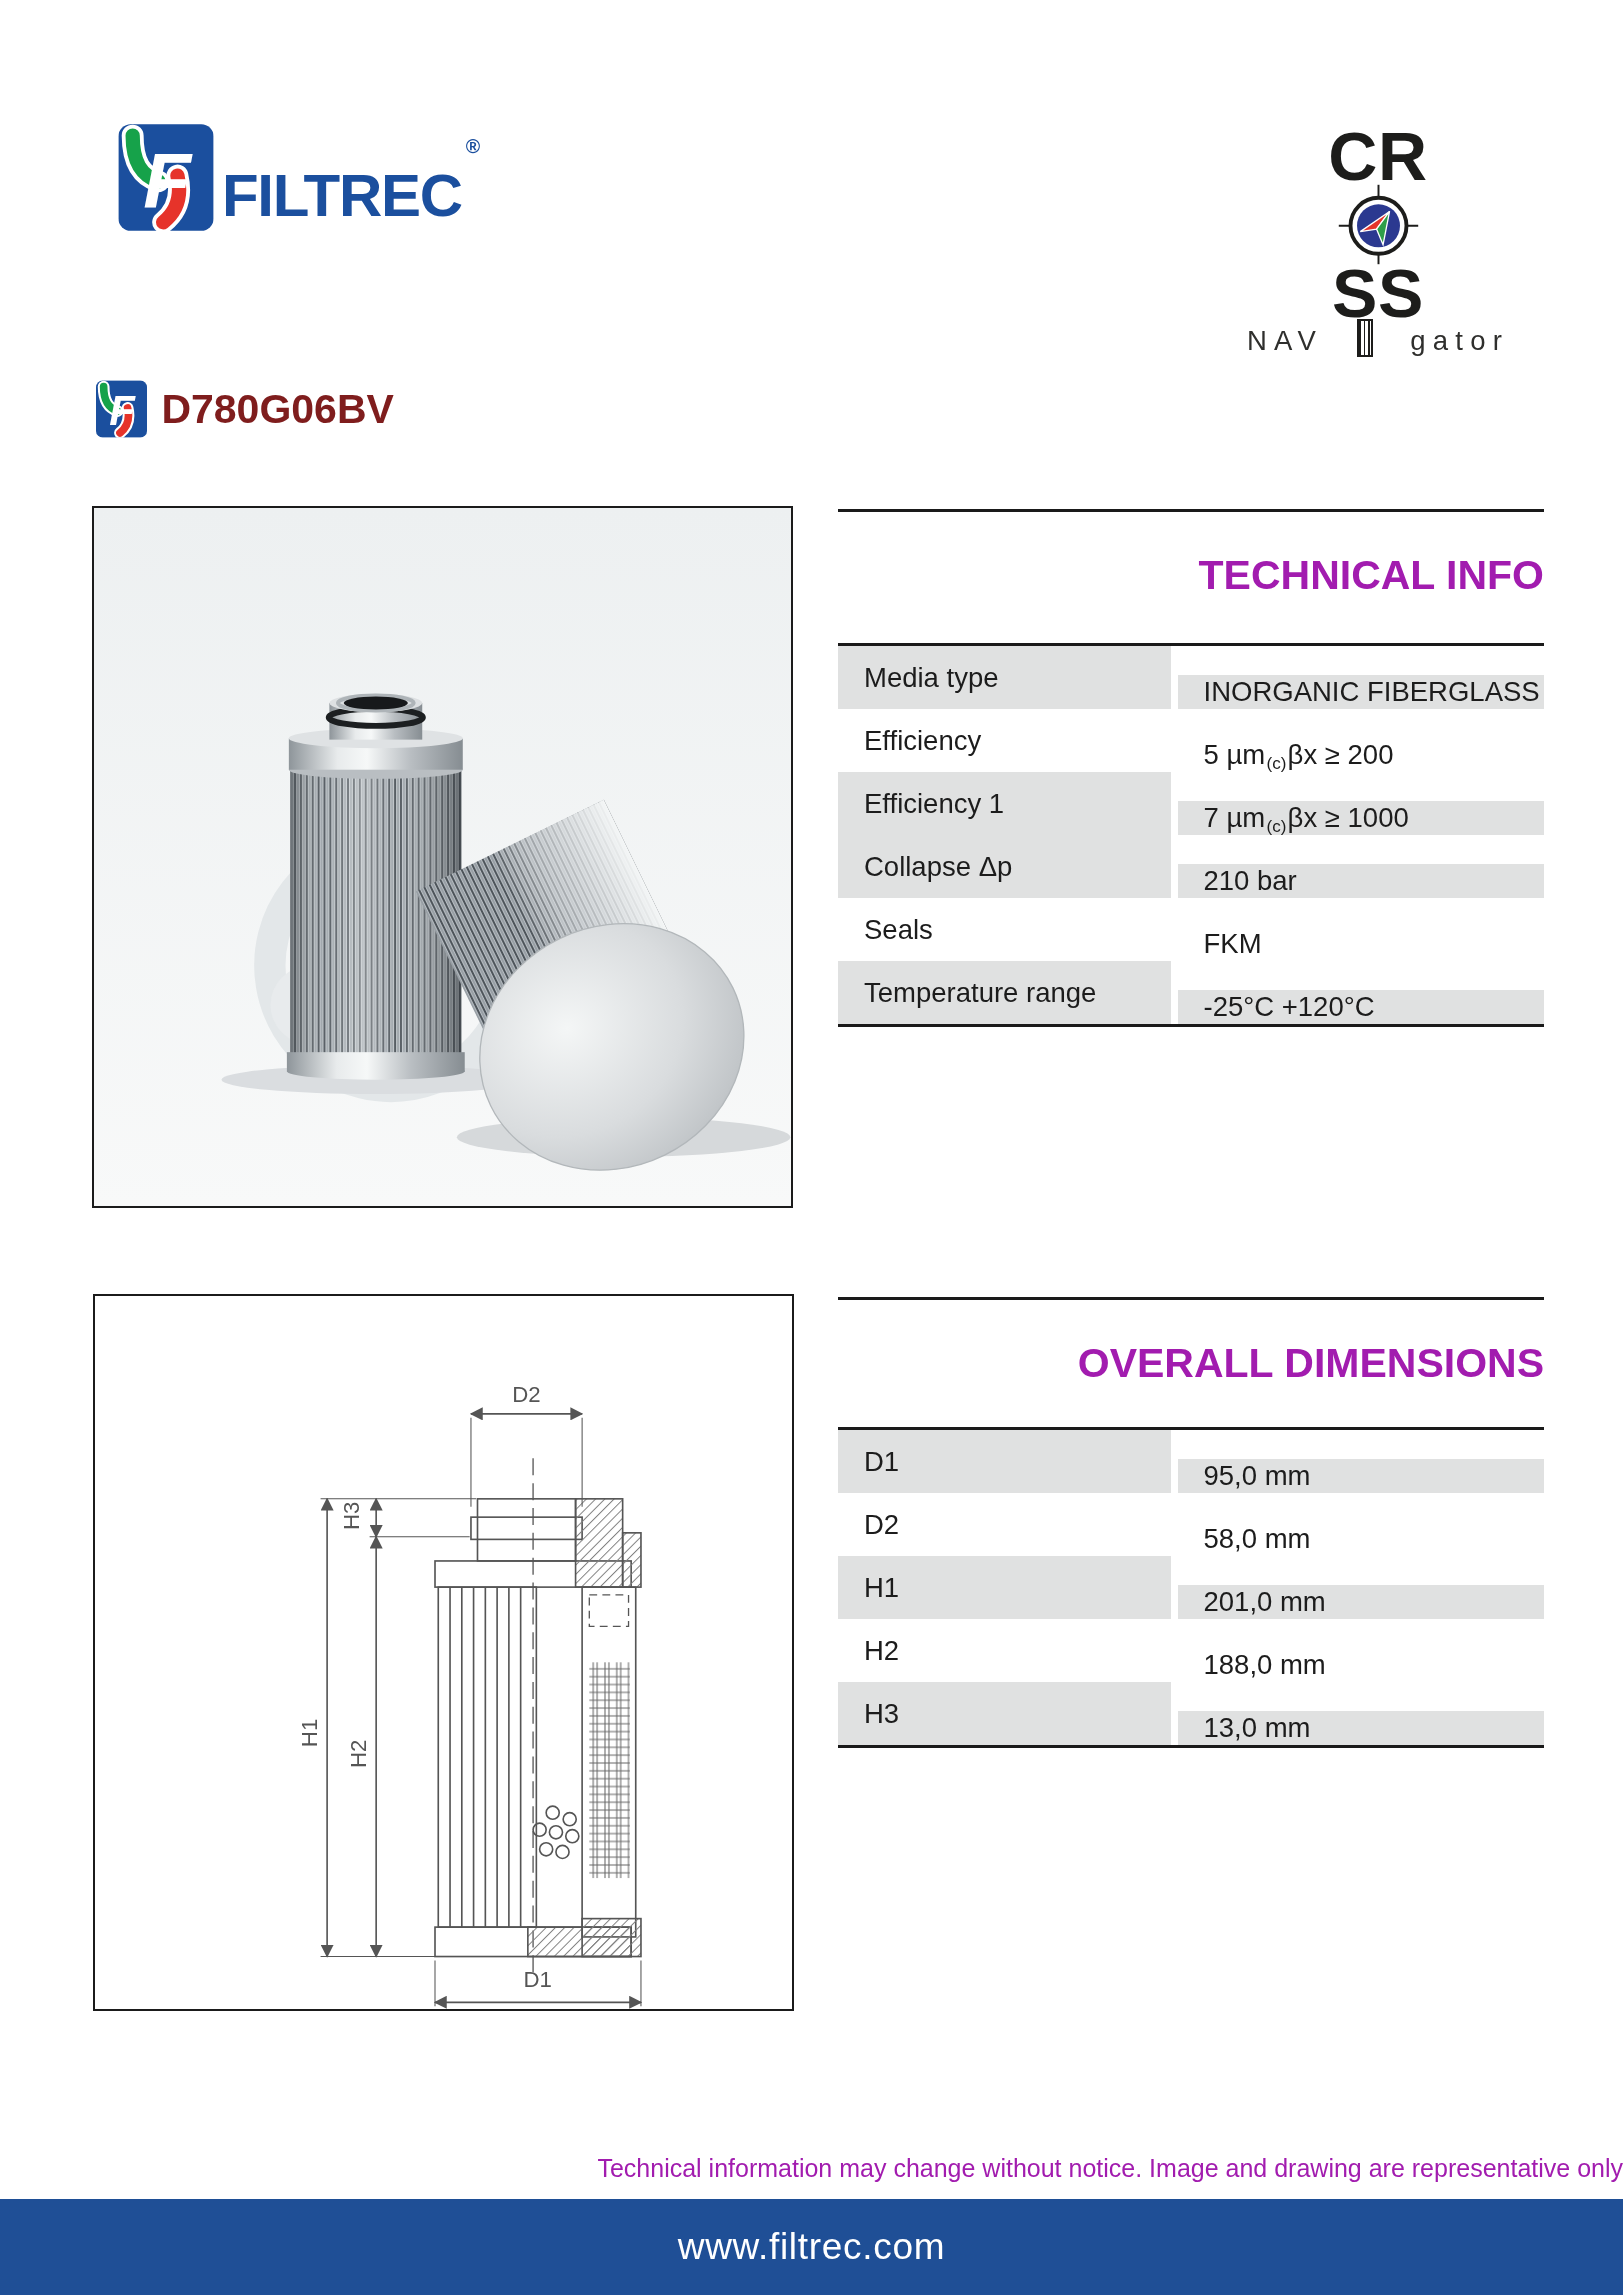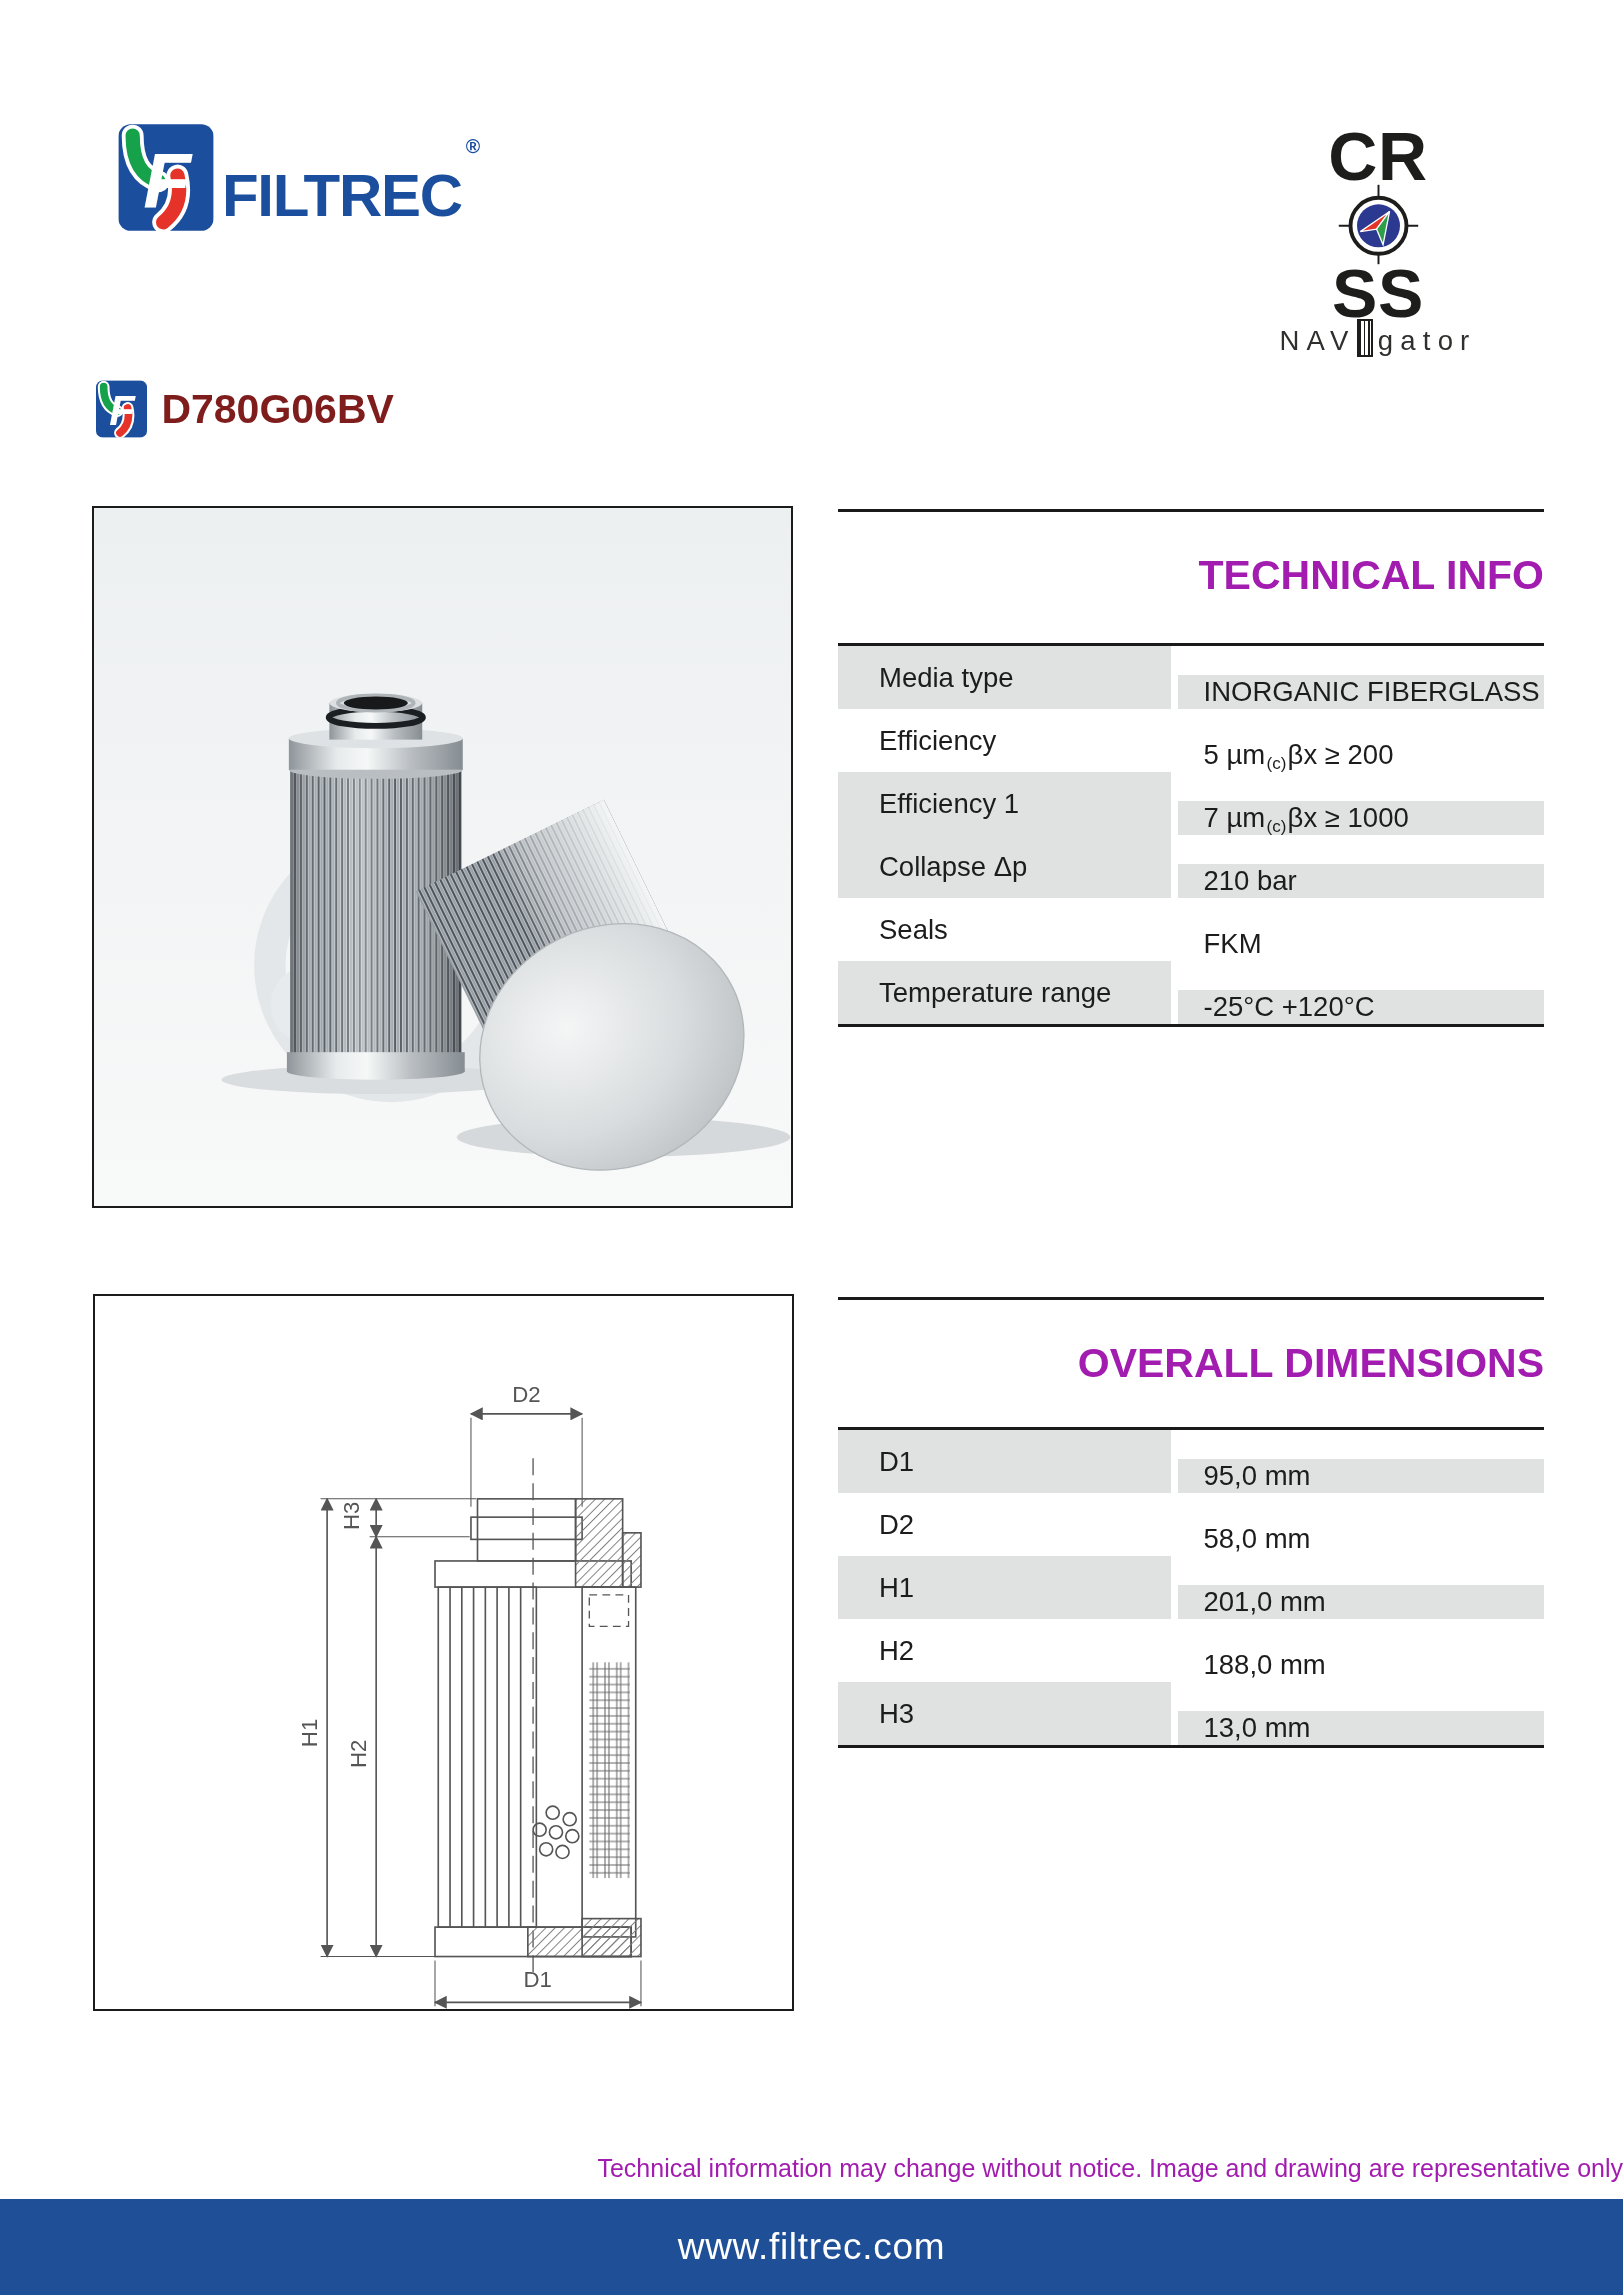--- a/index.html
+++ b/index.html
@@ -9,21 +9,21 @@
 
   
   .filtrec-logo { position:absolute; left:118px; top:124px; display:flex; align-items:flex-end; }
   .filtrec-mark-lg { width:96px; height:107px; display:block; }
   .filtrec-wordmark { font-size:60px; font-weight:bold; color:#1b4f9e; letter-spacing:-1.3px; margin-left:8px; line-height:1; padding-bottom:5.2px; }
   .reg-mark { font-size:19.6px; font-weight:bold; color:#1b4f9e; vertical-align:top; position:relative; top:-29px; left:3.9px; }
 
   .cross-logo { position:absolute; left:1247px; top:122px; width:262px; }
   .cross-line1 { display:flex; align-items:center; justify-content:flex-end; font-size:68px; font-weight:900; letter-spacing:0.7px; color:#1d1d1b; line-height:1;flex-direction:column; }
   .compass-svg { width:69px; height:69px; overflow:visible; margin:0 1.3px; }
-  .cross-line2 { display:flex; align-items:flex-end; justify-content:center; margin-top:-7.9px; font-size:27.5px; color:#2f2f2d; letter-spacing:7.2px; }
+  .cross-line2 { display:flex; align-items:flex-end; justify-content:space-between; margin-top:-7.9px; font-size:27.5px; color:#2f2f2d; letter-spacing:7.2px; }
   .nav-handle { width:15.7px; height:38px; margin:0 5.2px 0 1.3px; border:2px solid #1d1d1b;
     background:repeating-linear-gradient(90deg,#1d1d1b 0 1.6px,#ffffff 1.6px 4.6px); }
 
   
   .product-title-row { position:absolute; left:96px; top:380px; display:flex; align-items:center; }
   .filtrec-mark-sm { width:51px; height:58px; display:block; }
   .product-code { font-size:41px; font-weight:bold; color:#7f1d1d; letter-spacing:0px; margin-left:14.4px; line-height:1; }
 
   
   .photo-box { position:absolute; left:92px; top:506px; width:701px; height:702px; border:2px solid #1b1b1b; background:#f3f5f6; }
@@ -31,21 +31,21 @@
   .photo-box svg, .drawing-box svg { width:100%; height:100%; display:block; }
 
   
   .right-col { position:absolute; left:838px; width:706px; }
   .col-rule { border-top:3.3px solid #1a1a1a; width:100%; }
   .col-title { margin-top:39px; text-align:right; font-size:41px; font-weight:bold; color:#a21caf; letter-spacing:0px; line-height:1.2; }
   .spec-table { border-top:3.3px solid #1a1a1a; border-bottom:3.3px solid #1a1a1a; }
   .spec-table.tech { margin-top:43px; }
   .spec-table.dims { margin-top:39px; }
   .trow { display:flex; height:63px; }
-  .trow .c1 { width:333px; display:flex; align-items:center; padding-left:41px; font-size:27.5px; color:#1c1c1c; }
+  .trow .c1 { width:333px; display:flex; align-items:center; padding-left:26px; font-size:27.5px; color:#1c1c1c; }
   .trow .cgap { width:6.5px; background:#ffffff; }
   .trow .c2 { flex:1; display:flex; align-items:center; padding-left:26px; font-size:27.5px; color:#1c1c1c;margin-top:29px; }
   .trow.gray .c1, .trow.gray .c2 { background:#e0e1e1; }
   .trow.white .c1, .trow.white .c2 { background:#ffffff; }
   .c2 sub { font-size:17px; transform:translateY(9.2px); margin:0 1.3px 0 1.3px; }
 
   
   .disclaimer { position:absolute; left:0; top:2154px; width:100%; text-align:right; font-size:25px; color:#a21caf; }
   .bottom-bar { position:absolute; left:0; top:2199px; width:100%; height:96px; background:#1f4f96; display:flex; align-items:center; justify-content:center; }
   .bottom-bar .site { font-size:37px; color:#ffffff; letter-spacing:0.7px; }

